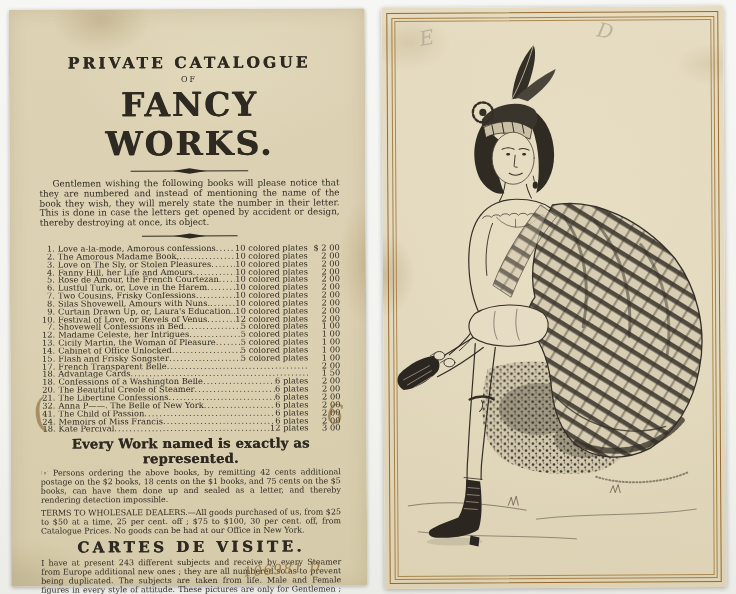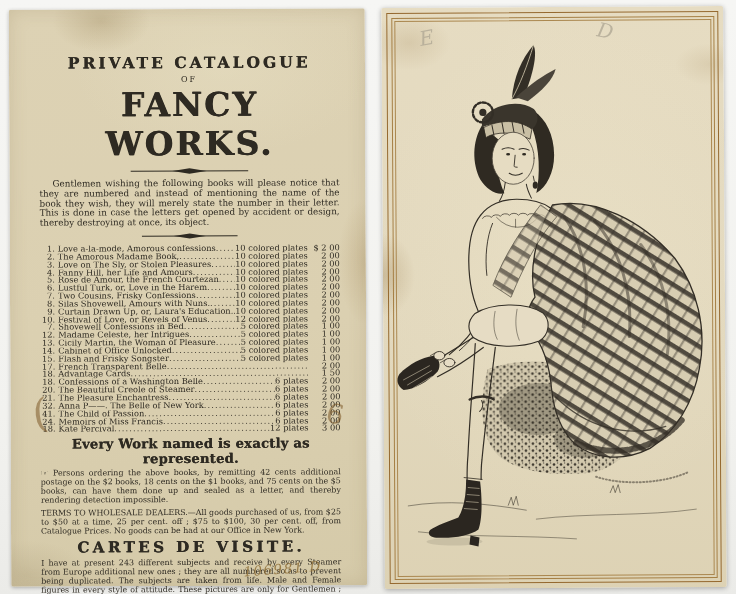--- a/index.html
+++ b/index.html
@@ -243,21 +243,21 @@
   <div class="row">
     <span class="num">20.</span>
     <span class="title">The Beautiful Creole of Steamer</span>
     <span class="leader"></span>
     <span class="plates">6 plates</span>
     <span class="price">2 00</span>
   </div>
 
   <div class="row">
     <span class="num">21.</span>
-    <span class="title">The Pleasure Enchantress</span>
+    <span class="title">The Libertine Confessions</span>
     <span class="leader"></span>
     <span class="plates">6 plates</span>
     <span class="price">2 00</span>
   </div>
 
   <div class="row">
     <span class="num">32.</span>
     <span class="title">Anna P——. The Belle of New York</span>
     <span class="leader"></span>
     <span class="plates">6 plates</span>

